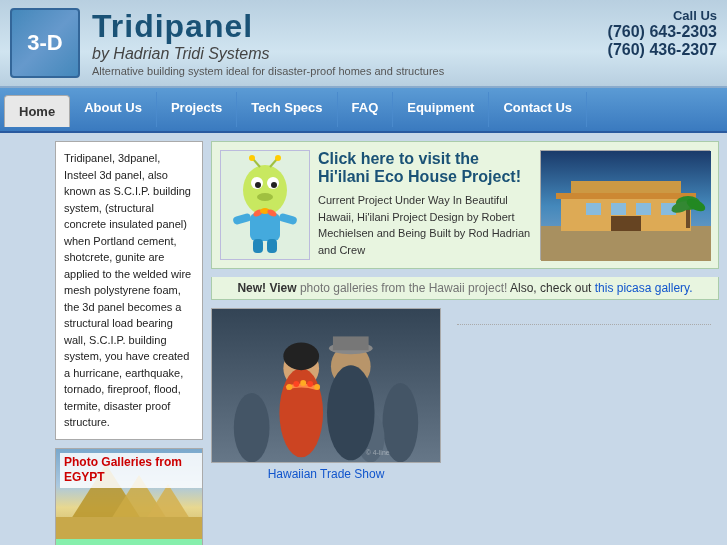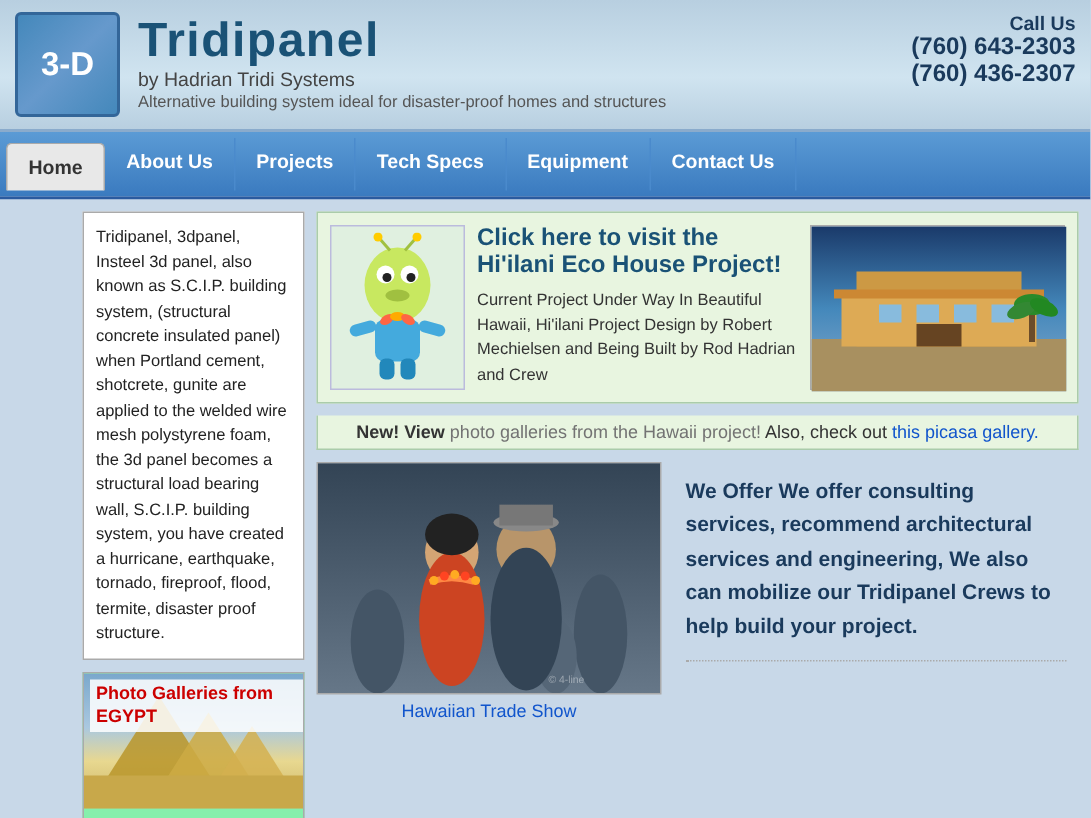--- a/index.html
+++ b/index.html
@@ -26,22 +26,23 @@
       margin-left: 12px;
       flex: 1;
     }
     #brand-title {
       font-size: 32px;
       font-weight: bold;
       color: #1a5276;
       letter-spacing: 1px;
     }
     #brand-subtitle-small {
-      font-size: 13px;
+      font-size: 16px;
       color: #444;
+      font-style: italic;
     }
     #brand-tagline {
       font-size: 11px;
       color: #555;
       margin-top: 2px;
     }
     #phone-area {
       text-align: right;
       color: #1a3a5c;
     }
@@ -253,20 +254,21 @@
     <span id="phone1">(760) 643-2303</span>
     <span id="phone2">(760) 436-2307</span>
   </div>
 </div>
 
 <div id="nav">
   <div class="nav-item">Home</div>
   <div class="nav-item">About Us</div>
   <div class="nav-item">Projects</div>
   <div class="nav-item">Tech Specs</div>
+  <div class="nav-item">FAQ</div>
   <div class="nav-item">Equipment</div>
   <div class="nav-item">Contact Us</div>
 </div>
 
 <div id="main">
 
   <div id="sidebar">
     <div id="sidebar-text-box">
       <span>Tridipanel, 3dpanel, Insteel 3d panel, also known as S.C.I.P. building system, (structural concrete insulated panel) when Portland cement, shotcrete, gunite are applied to the welded wire mesh polystyrene foam, the 3d panel becomes a structural load bearing wall, S.C.I.P. building system, you have created a hurricane, earthquake, tornado, fireproof, flood, termite, disaster proof structure.</span>
     </div>
@@ -392,18 +394,17 @@
             <circle cx="99" cy="76" r="3" fill="#ff4422"></circle>
             <circle cx="106" cy="79" r="3" fill="#ffaa22"></circle>
 
             <text x="155" y="148" font-size="7" fill="rgba(255,255,255,0.4)">© 4-line</text>
           </svg>
         </div>
         <a id="trade-show-label" href="#">Hawaiian Trade Show</a>
       </div>
 
       <div id="consulting-box">
-        <div id="consulting-text">We Offer We offer consulting services, recommend architectural services and engineering, We also can mobilize our Tridipanel Crews to help build your project.</div>
         <div id="divider-dots"></div>
       </div>
     </div>
   </div>
 </div>
 
 </body></html>

